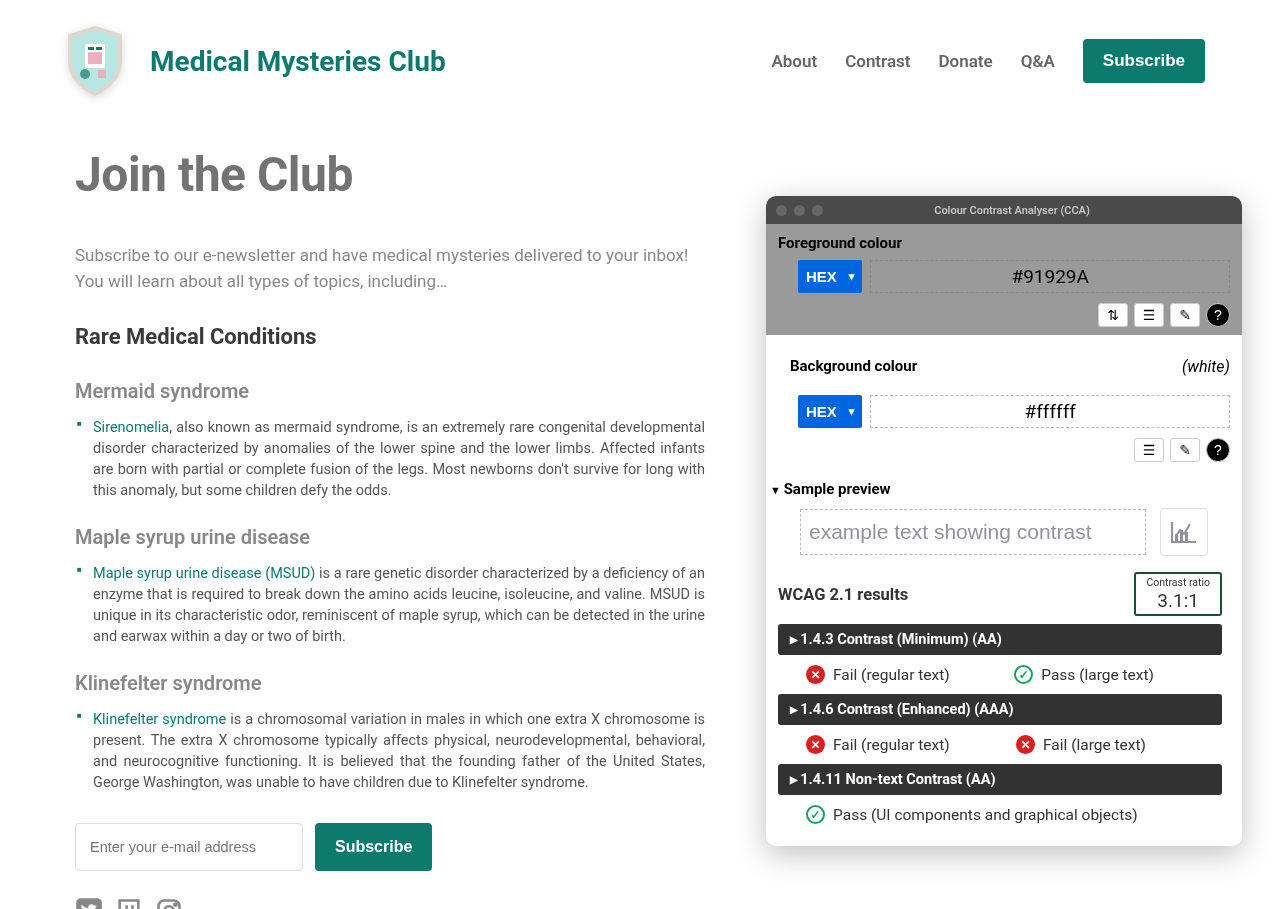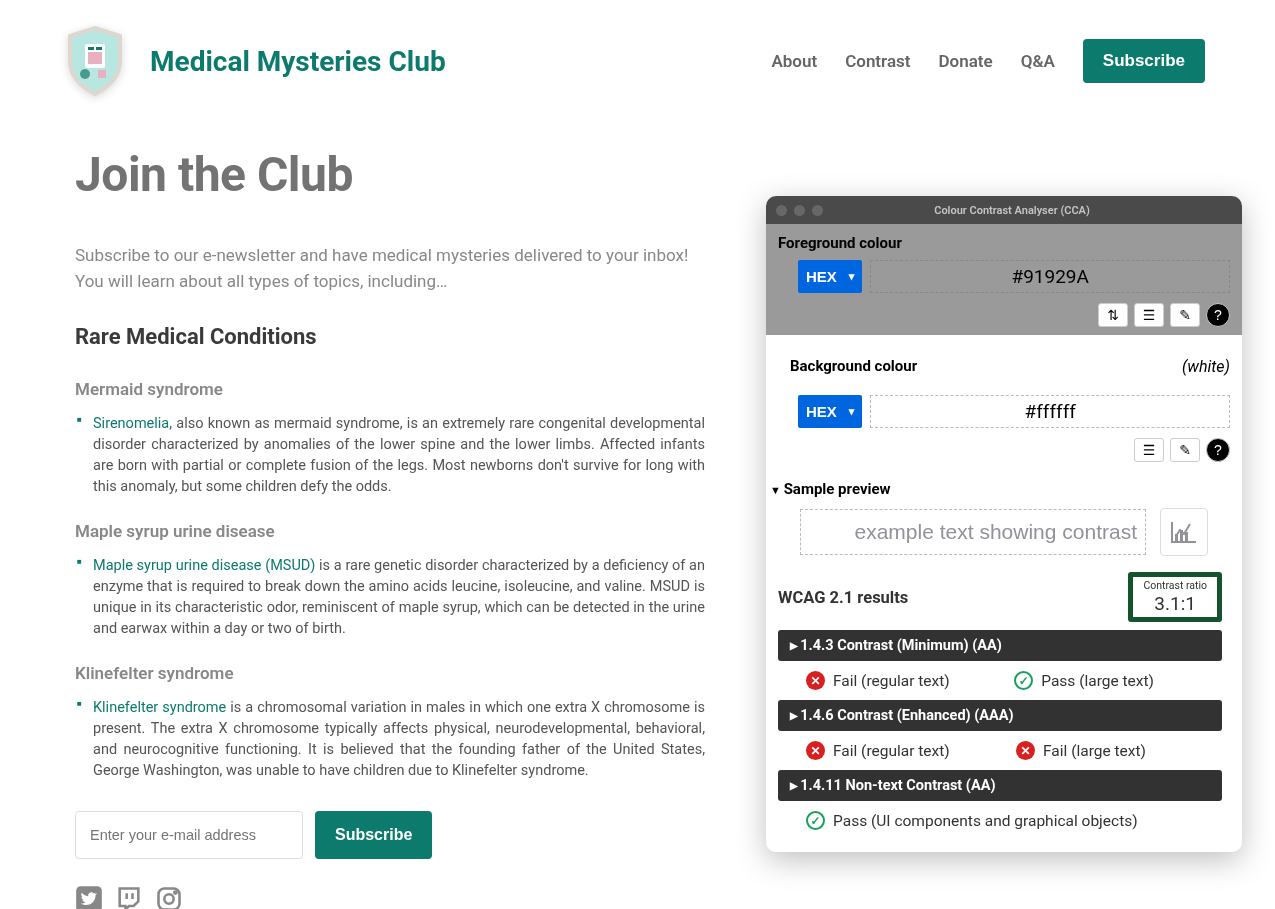--- a/index.html
+++ b/index.html
@@ -14,21 +14,21 @@
 .nav { display: flex; align-items: center; gap: 28px; }
 .nav-link { color: #666; font-size: 17px; font-weight: 600; cursor: pointer; }
 .subscribe-btn { background: #0d7a6e; color: #fff; padding: 12px 20px; border-radius: 4px; font-size: 17px; font-weight: 600; cursor: pointer; border: none; }
 
 
 .main { padding: 40px 75px 20px 75px; max-width: 780px; }
 .page-title { font-size: 48px; font-weight: 700; color: #737373; margin-bottom: 40px; letter-spacing: -0.5px; }
 .intro { color: #888; font-size: 17px; line-height: 1.5; margin-bottom: 30px; max-width: 630px; }
 .section-heading { font-size: 22px; font-weight: 700; color: #3a3a3a; margin-bottom: 30px; }
 .condition { margin-bottom: 24px; }
-.condition-name { color: #888; font-size: 17px; font-weight: 600; margin-bottom: 14px; }
+.condition-name { color: #888; font-size: 20px; font-weight: 600; margin-bottom: 14px; }
 .condition-body { list-style: none; padding-left: 18px; }
 .condition-body li { position: relative; font-size: 14.5px; line-height: 1.45; color: #555; text-align: justify; }
 .condition-body li::before { content: "■"; position: absolute; left: -16px; top: 1px; color: #0d7a6e; font-size: 8px; }
 .condition-link { color: #0d7a6e; }
 .signup-row { display: flex; gap: 12px; margin-top: 30px; margin-bottom: 26px; }
 .email-input { width: 228px; padding: 15px 14px; border: 1px solid #ddd; border-radius: 4px; font-size: 14.5px; color: #777; }
 .subscribe2 { background: #0d7a6e; color: #fff; border: none; padding: 14px 20px; border-radius: 4px; font-size: 16px; font-weight: 600; cursor: pointer; }
 .socials { display: flex; gap: 12px; }
 .social-icon { width: 28px; height: 28px; color: #888; cursor: pointer; }
 
@@ -47,26 +47,26 @@
 .color-input.white { border: 1px dashed #bbb; }
 .tool-row { display: flex; justify-content: flex-end; gap: 6px; margin-top: 10px; }
 .tool-btn { width: 30px; height: 24px; background: #fff; border: 1px solid #ccc; border-radius: 3px; display: flex; align-items: center; justify-content: center; font-size: 14px; cursor: pointer; }
 .cca-bg { background: #fff; padding: 10px 12px 8px 12px; }
 .bg-row { display: flex; justify-content: space-between; align-items: center; margin-bottom: 8px; }
 .white-label { font-style: italic; font-size: 16px; color: #000; }
 .cca-preview { padding: 10px 4px; background: #fff; }
 .preview-header { font-size: 15px; font-weight: 700; color: #000; cursor: pointer; }
 .preview-header::before { content: "▼ "; font-size: 11px; }
 .preview-content { display: flex; gap: 14px; margin-top: 10px; padding: 0 30px; align-items: center; }
-.preview-text-box { flex: 1; border: 1px dashed #bbb; padding: 10px 8px; text-align: right; font-size: 21px; color: #91929A; font-family: Arial, sans-serif; }
+.preview-text-box { flex: 1; border: 1px dashed #bbb; padding: 10px 8px; text-align: left; font-size: 21px; color: #91929A; font-family: Arial, sans-serif; }
 .chart-box { width: 48px; height: 48px; border: 1px solid #ddd; border-radius: 4px; display: flex; align-items: center; justify-content: center; color: #91929A; font-size: 24px; }
 .cca-results { background: #fff; padding: 6px 20px 12px 12px; }
 .results-hdr { display: flex; justify-content: space-between; align-items: center; margin-bottom: 8px; }
 .results-title { font-size: 16.5px; font-weight: 700; }
-.ratio-box { border: 5px solid #14532d; border-radius: 3px; padding: 2px 10px; text-align: center; }
+.ratio-box { border: 2px solid #14532d; border-radius: 3px; padding: 2px 10px; text-align: center; }
 .ratio-label { font-size: 10.5px; display: block; }
 .ratio-val { font-size: 19px; font-weight: 400; }
 .criterion-bar { background: #323232; color: #fff; padding: 7px 12px; font-size: 14.5px; font-weight: 700; border-radius: 3px; cursor: pointer; margin-bottom: 6px; }
 .criterion-bar::before { content: "▶ "; font-size: 10px; position: relative; top: -1px; }
 .result-row { display: flex; gap: 40px; padding: 4px 28px 10px 28px; font-size: 15.5px; }
 .result-item { display: flex; align-items: center; gap: 8px; }
 .fail-ic, .pass-ic { width: 19px; height: 19px; border-radius: 50%; display: inline-flex; align-items: center; justify-content: center; font-size: 12px; font-weight: bold; }
 .fail-ic { background: #d82020; color: #fff; }
 .pass-ic { border: 2px solid #17a05d; color: #17a05d; width: 19px; height: 19px; font-size: 12px; }
 </style>

